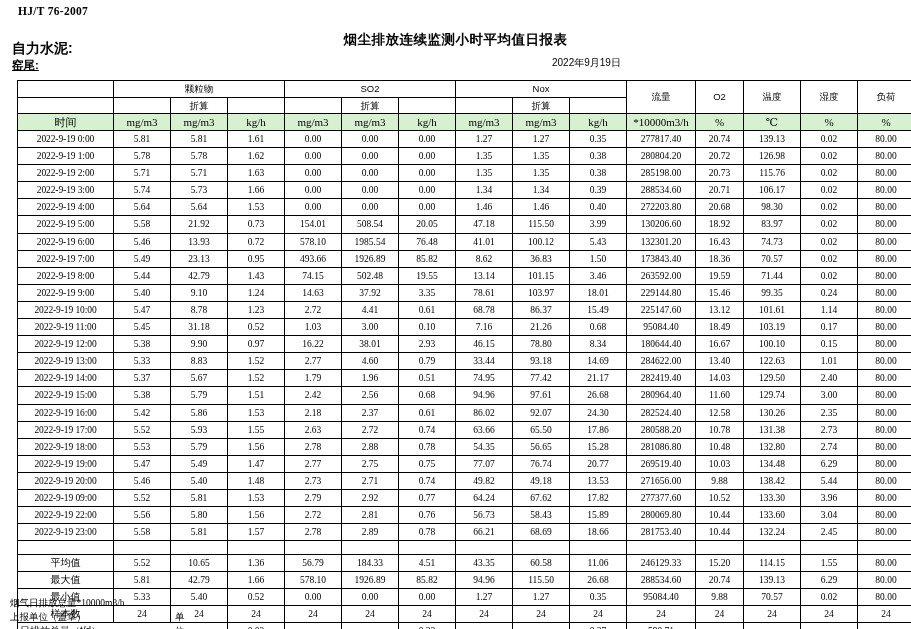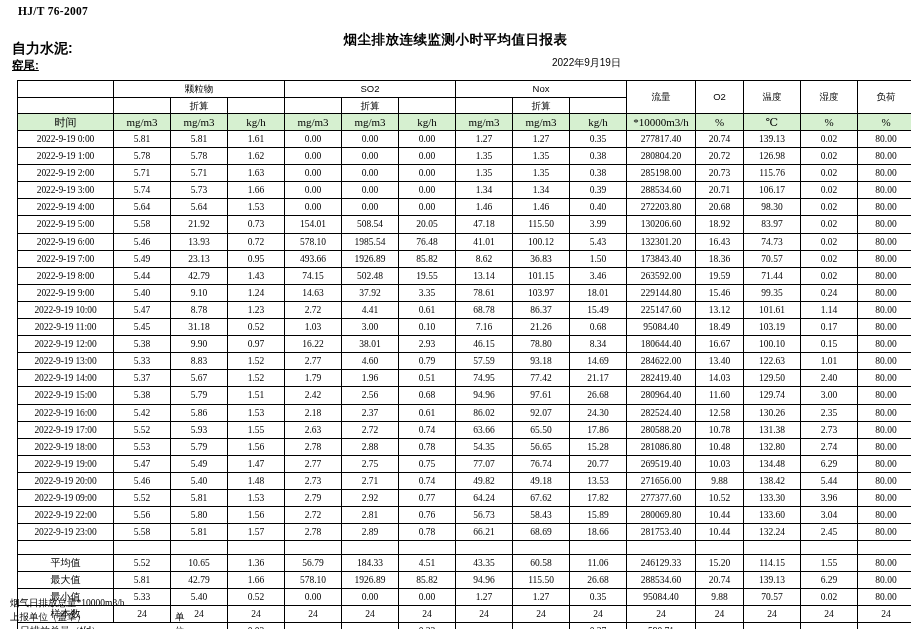--- a/index.html
+++ b/index.html
@@ -446,21 +446,21 @@
           <td>80.00</td>
         </tr>
         <tr class="data-row">
           <td class="time-cell">2022-9-19 13:00</td>
           <td>5.33</td>
           <td>8.83</td>
           <td>1.52</td>
           <td>2.77</td>
           <td>4.60</td>
           <td>0.79</td>
-          <td>57.59</td>
+          <td>33.44</td>
           <td>93.18</td>
           <td>14.69</td>
           <td>284622.00</td>
           <td>13.40</td>
           <td>122.63</td>
           <td>1.01</td>
           <td>80.00</td>
         </tr>
         <tr class="data-row">
           <td class="time-cell">2022-9-19 14:00</td>

